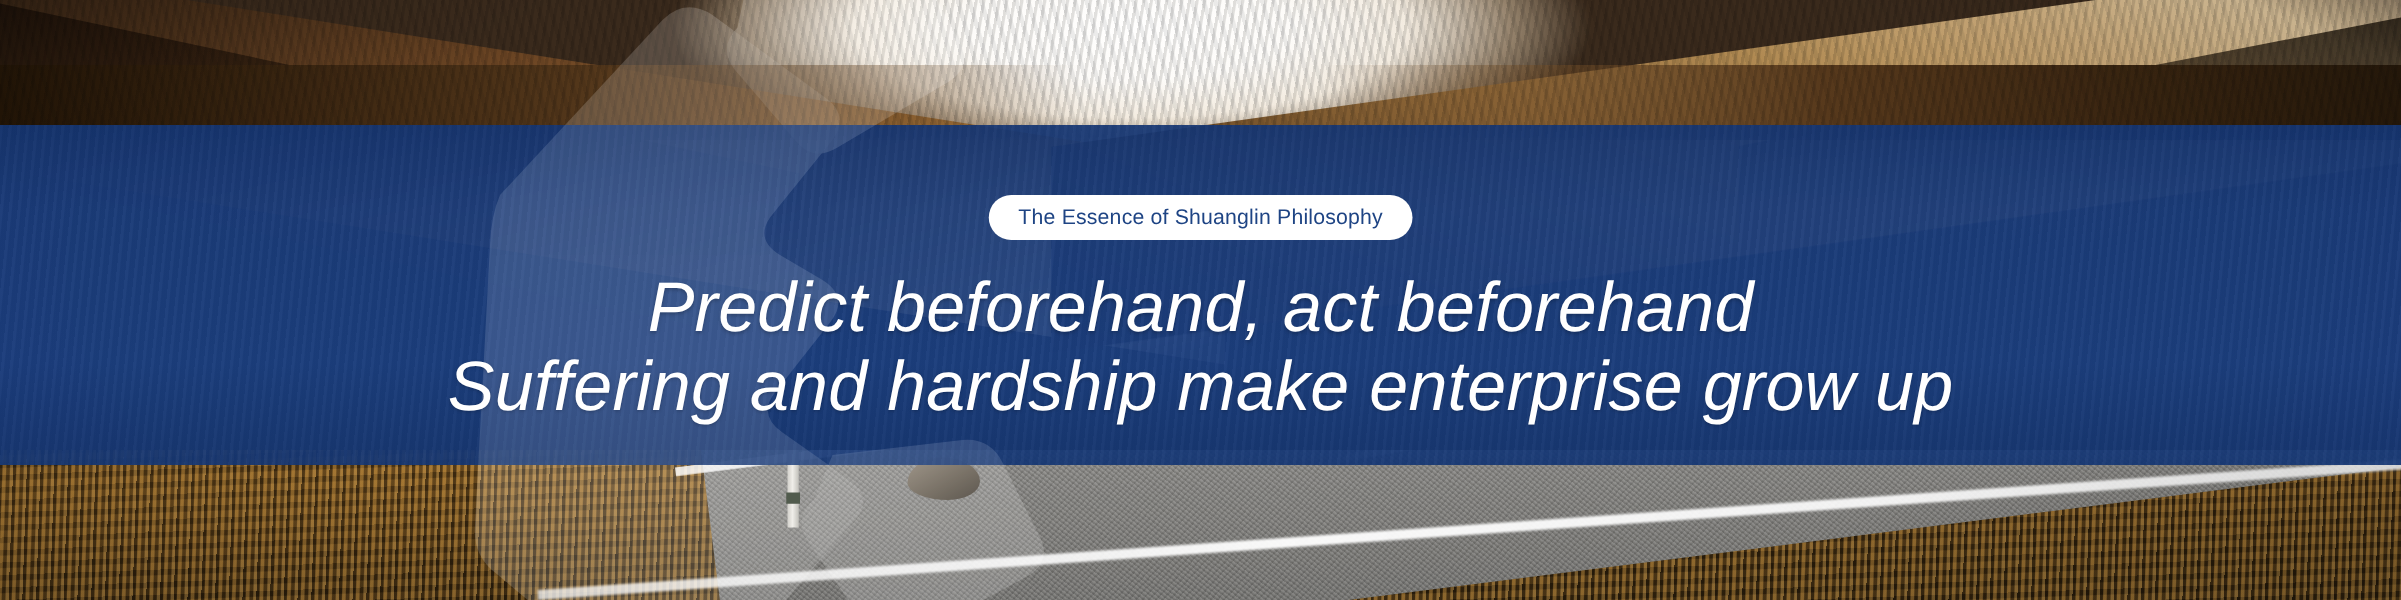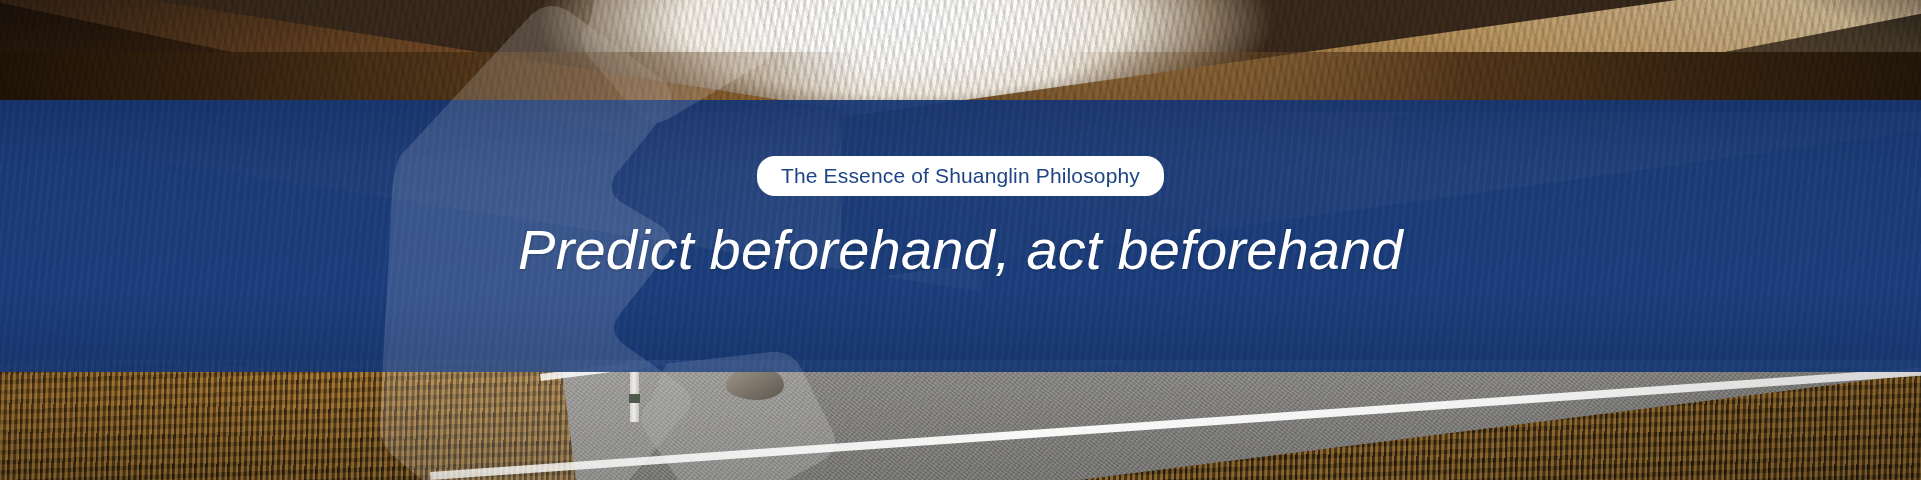--- a/index.html
+++ b/index.html
@@ -260,21 +260,21 @@
     align-items: center;
     justify-content: flex-start;
     padding-top: 56px;
     box-sizing: border-box;
   }
 
   .badge {
     display: inline-block;
     background: #ffffff;
     color: #1e4484;
-    font-size: 21px;
+    font-size: 17px;
     letter-spacing: 0.15px;
     line-height: 1;
     padding: 9px 24px 10px;
     border-radius: 18px;
     white-space: nowrap;
     font-weight: 400;
   }
 
   .headline {
     margin-top: 22px;
@@ -341,17 +341,18 @@
           <path d="M436 404 L540 392 q22-2 32 18 l30 60 q10 20 -12 32 l-92 50 q-20 11 -33-8 l-48-70 q-13-19 4-34 Z"></path>
         </g>
       </svg>
     </div>
 
     <div class="content">
       <div class="badge">The Essence of Shuanglin Philosophy</div>
 
       <div class="headline">
         <span class="ln">Predict beforehand, act beforehand</span>
+        <span class="ln">Suffering and hardship make enterprise grow up</span>
       </div>
     </div>
   </div>
 
 </div>
 
 </body></html>

